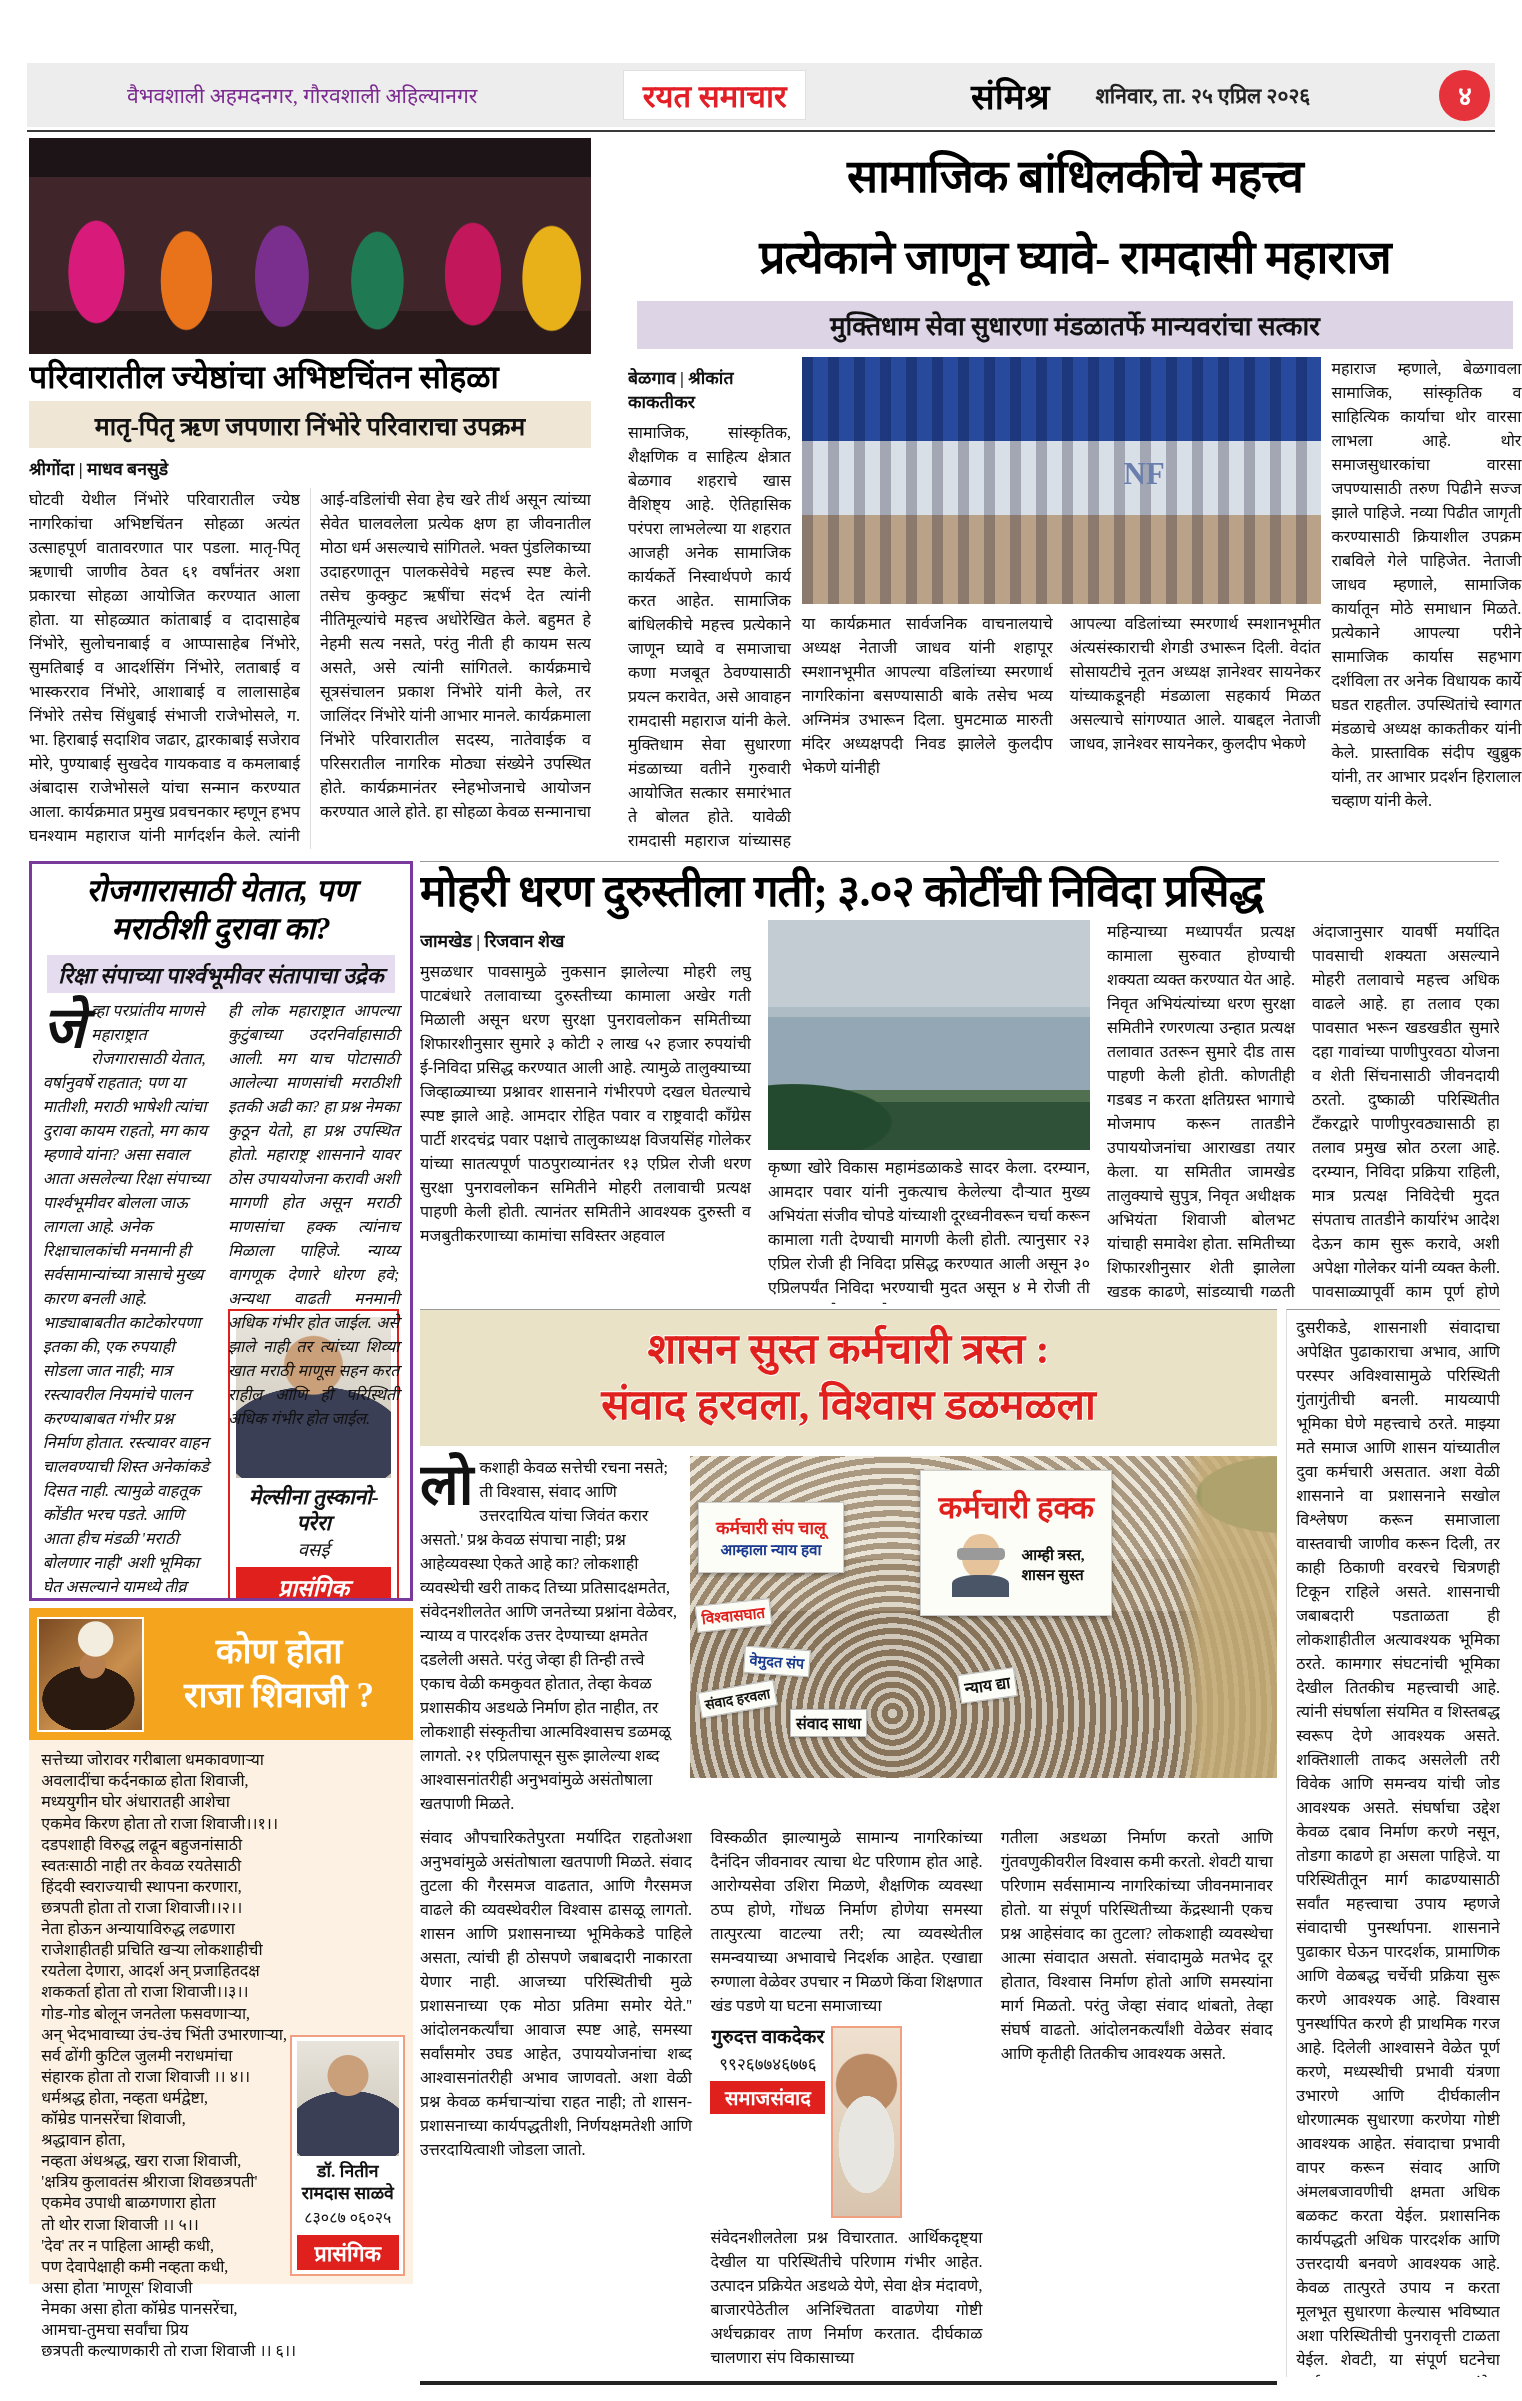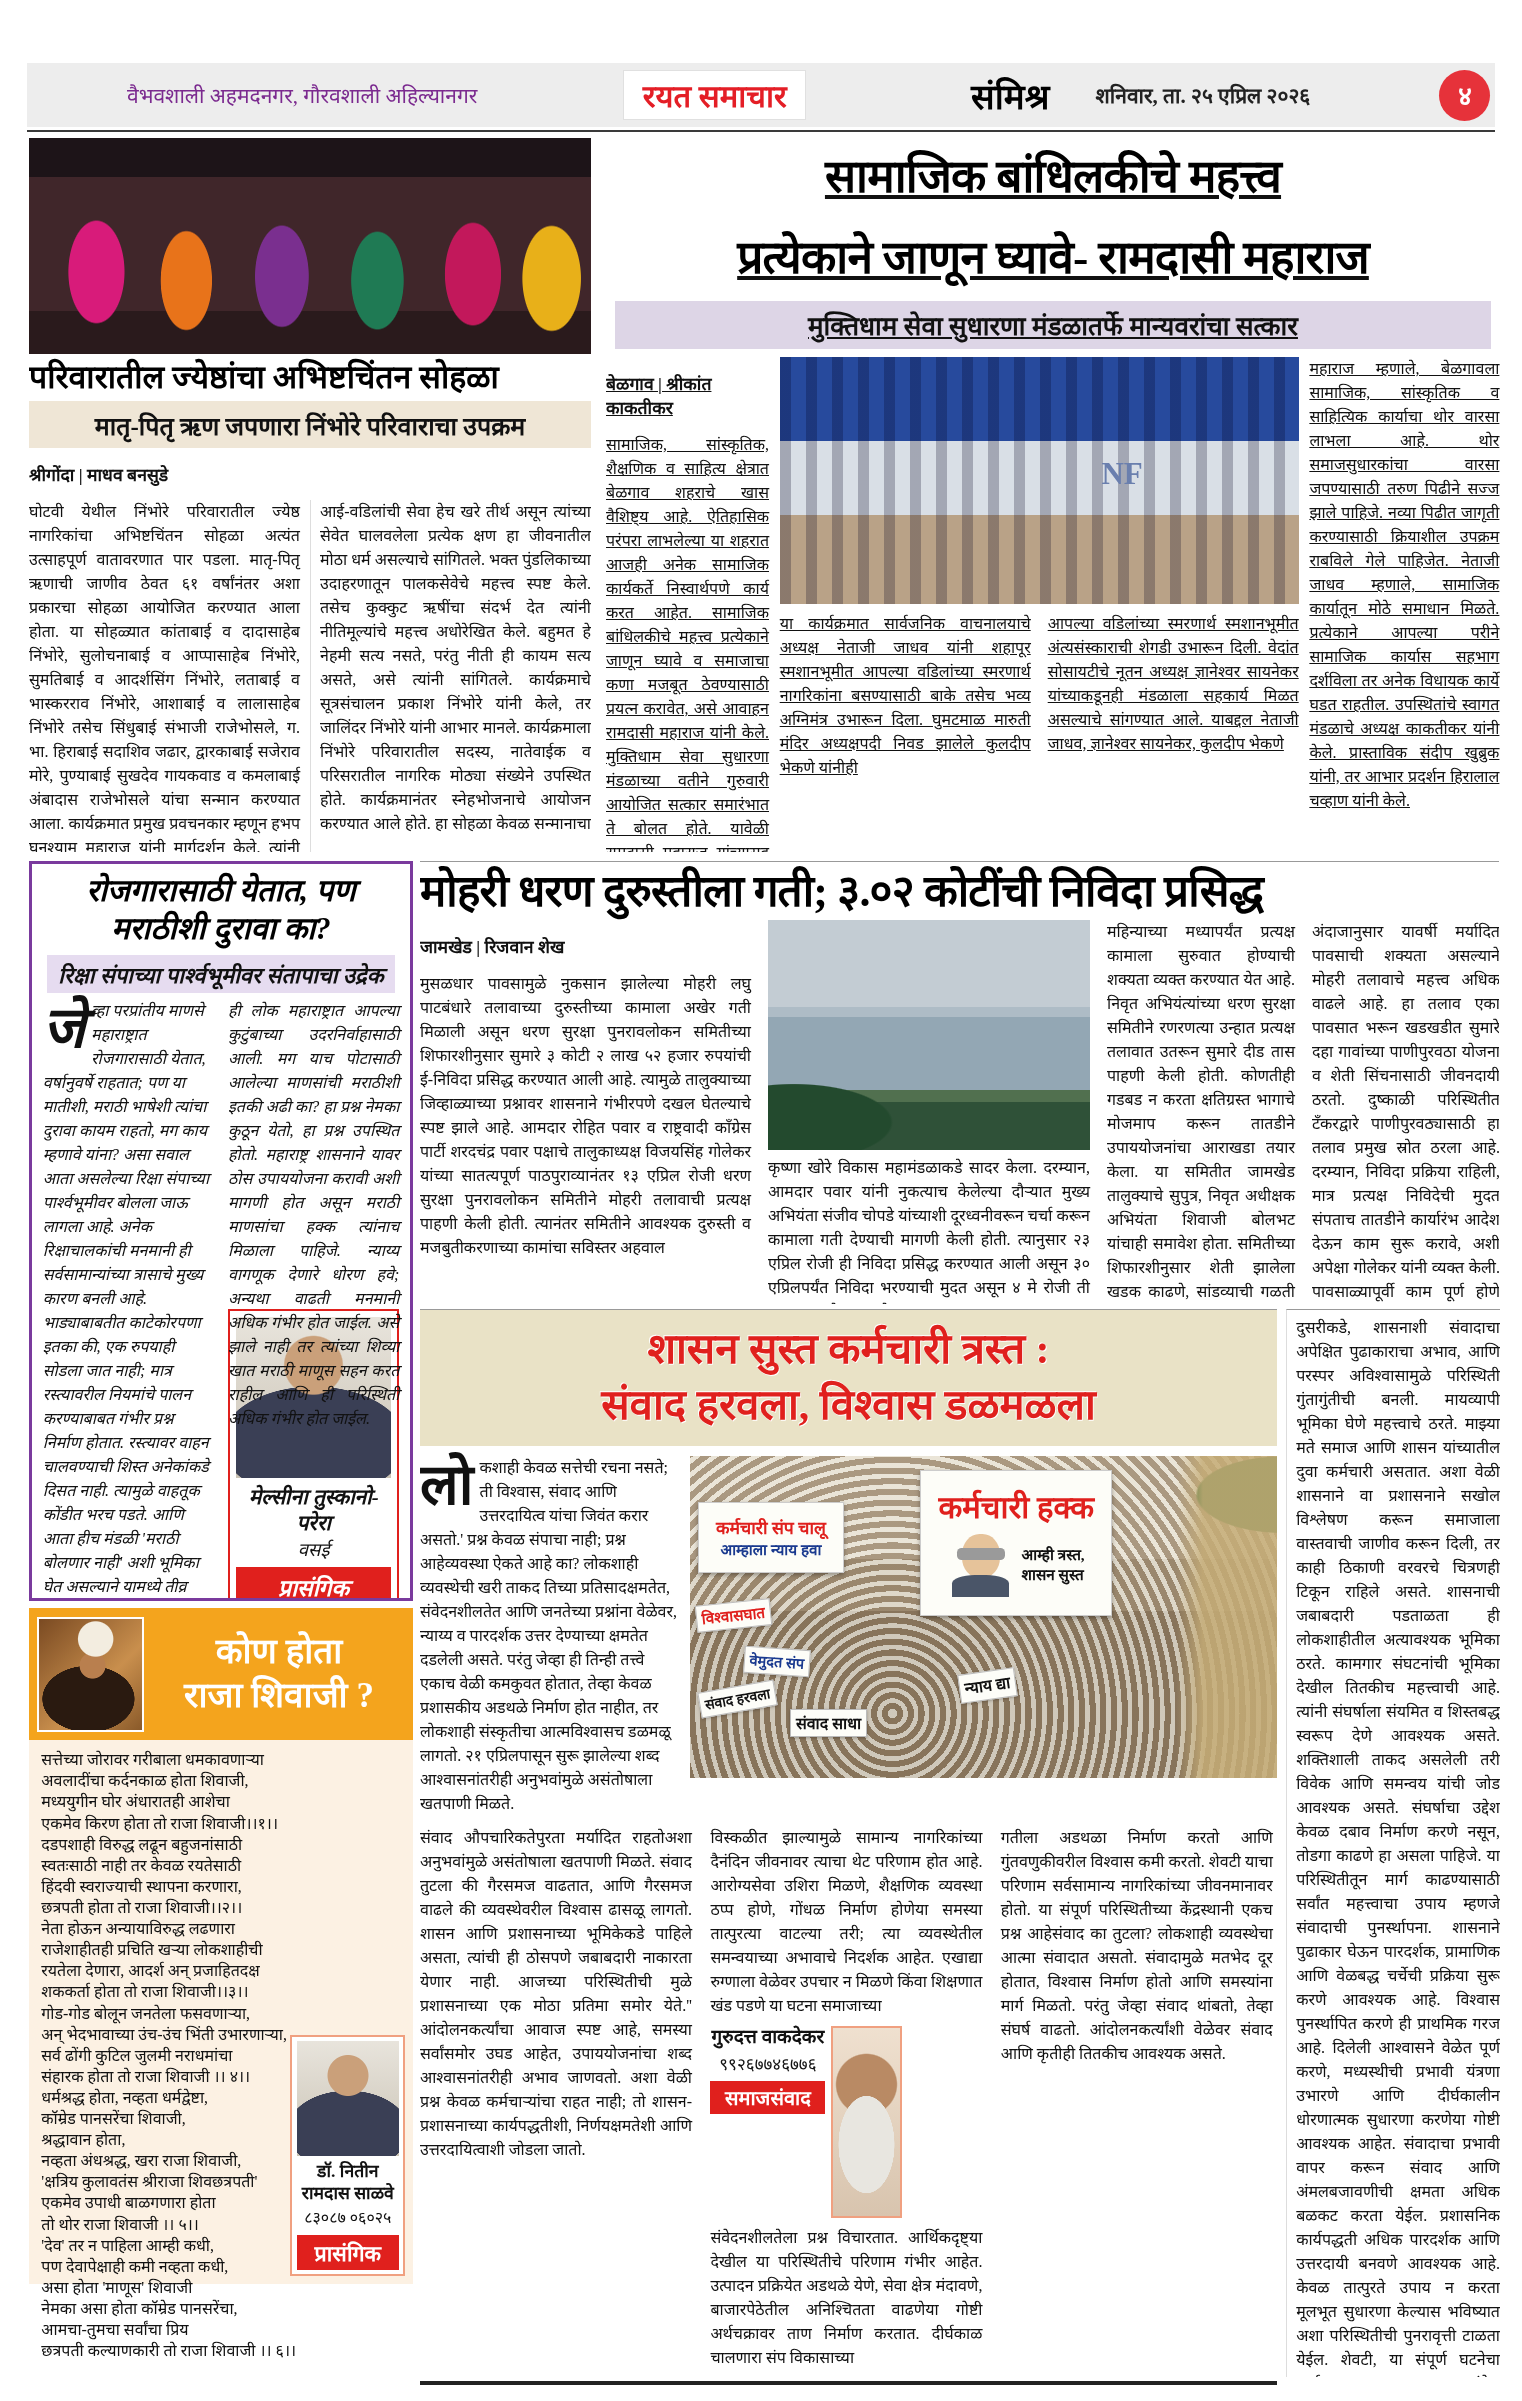--- a/index.html
+++ b/index.html
@@ -25,21 +25,21 @@
   .page-circle {
     margin-left:auto; margin-right:4.6px; width:51px; height:51px; border-radius:50%;
     background:#e6323a; color:#fff; font-weight:bold; font-size:26px;
     display:flex; align-items:center; justify-content:center;
   }
   .top-rule { left:27px; top:130px; width:1468px; height:2.3px; background:#3a3a3a; }
 
   
   .headline { font-weight:bold; color:#000; line-height:1.15; }
   .body-text { font-size:16px; line-height:1.5; text-align:justify; }
-  .byline { font-weight:bold; font-size:17.6px; margin:14px 0; }
+  .byline { font-weight:bold; font-size:17.6px; margin:8px 0; }
   .band { text-align:center; font-weight:bold; }
   .cols-2 { column-count:2; column-gap:20px; column-rule:0.8px solid #ddd; }
   .pre { white-space:pre-line; }
   .tag-red {
     display:block; background:#e0201d; color:#fff; font-weight:bold;
     text-align:center; font-size:23px; padding:3.1px 6.1px; margin-top:6.1px;
   }
 
   
   .photo { position:relative; overflow:hidden; }
@@ -117,21 +117,21 @@
   }
 
   
   .secA { left:29px; top:138px; width:562px; height:714px; }
   .secA .photo { width:562px; height:216px; }
   .secA .headline { font-size:32px; margin-top:4.6px; white-space:nowrap; }
   .secA .band { background:#efe6d6; font-size:25px; padding:6.1px 3.1px; margin-top:6.1px; }
   .secA .body-text { height:361px; margin-top:1.5px; }
 
   
-  .secB { left:606px; top:137px; width:894px; height:715px;text-decoration:underline; }
+  .secB { left:628px; top:137px; width:894px; height:715px; }
   .secB .headline { font-size:46px; text-align:center; line-height:1.75; letter-spacing:-0.8px; }
   .secB .band { background:#ddd5e6; font-size:26px; padding:6.1px 3.1px; margin:3.1px 9.2px 7.7px 9.2px; }
   .secB .content { display:flex; gap:10.7px; }
   .secB .colL { width:163px; flex:none; }
   .secB .colM { width:519px; flex:none; }
   .secB .colR { width:190px; flex:none; }
   .secB .photo { width:519px; height:247px; margin-bottom:7.7px; }
 
   
   .secC { left:29px; top:861px; width:384px; height:740px; border:3.8px solid #7a3a9d; padding:7.7px 10.7px;font-style:italic; }

